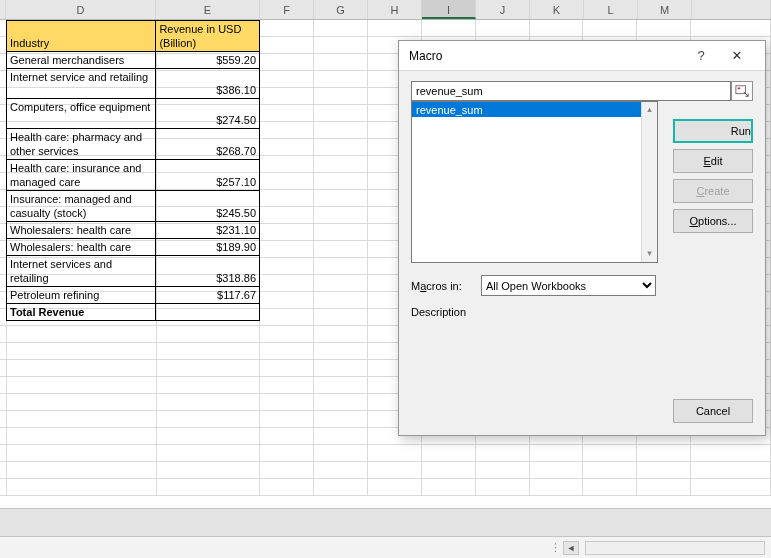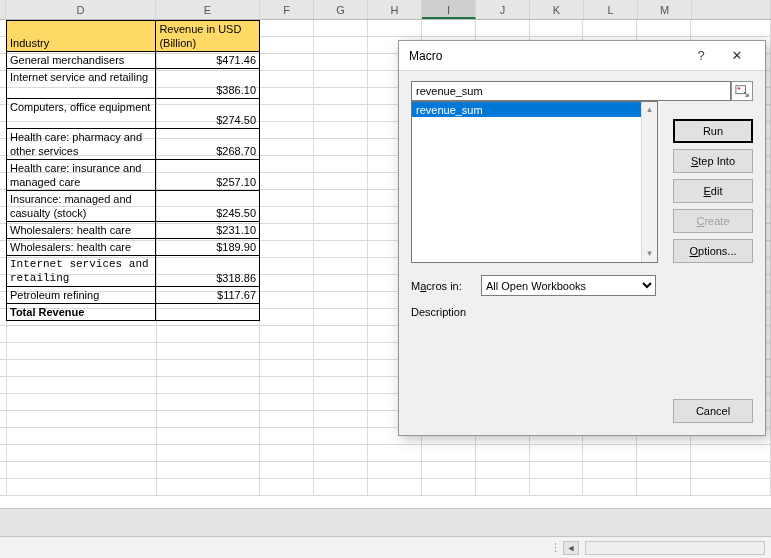--- a/index.html
+++ b/index.html
@@ -207,21 +207,21 @@
   }
   .btn {
     height: 24px;
     background: #e1e1e1;
     border: 1px solid #adadad;
     font-size: 11px;
     text-align: center;
     line-height: 22px;
     cursor: pointer;
   }
-  .btn.primary { border: 2px solid #000000; line-height: 20px; }
+  .btn.primary { border: 2px solid #14b8a6; line-height: 20px; text-align: right; }
   .btn.disabled { color: #a0a0a0; cursor: default; }
   .macros-in-row {
     display: flex; align-items: center;
     margin-top: 12px;
   }
   .macros-in-row .lab { width: 70px; }
   .macros-in-row select {
     width: 175px; height: 21px;
     font-size: 11px;
     font-family: inherit;
@@ -670,21 +670,21 @@
       </colgroup>
     <tbody>
         <tr class="hdr">
       <td>Industry</td>
       <td>Revenue in USD (Billion)</td>
     </tr>
     </tbody>
       <tbody id="data-rows">
         <tr>
           <td style="white-space: normal; height: 16px;">General merchandisers</td>
-          <td class="num" style="vertical-align: bottom;">$471.46</td>
+          <td class="num" style="vertical-align: bottom;">$559.20</td>
         </tr>
         <tr>
           <td style="white-space: normal; height: 30px;">Internet service and retailing</td>
           <td class="num" style="vertical-align: bottom;">$386.10</td>
         </tr>
         <tr>
           <td style="white-space: normal; height: 30px;">Computers, office equipment</td>
           <td class="num" style="vertical-align: bottom;">$274.50</td>
         </tr>
         <tr>
@@ -701,21 +701,21 @@
         </tr>
         <tr>
           <td style="white-space: normal; height: 16px;">Wholesalers: health care</td>
           <td class="num" style="vertical-align: bottom;">$231.10</td>
         </tr>
         <tr>
           <td style="white-space: normal; height: 16px;">Wholesalers: health care</td>
           <td class="num" style="vertical-align: bottom;">$189.90</td>
         </tr>
         <tr>
-          <td style="white-space: normal; height: 30px; font-family: Liberation Mono, monospace;">Internet services and retailing</td>
+          <td style="white-space: normal; height: 30px;">Internet services and retailing</td>
           <td class="num" style="vertical-align: bottom;">$318.86</td>
         </tr>
         <tr>
           <td style="white-space: normal; height: 16px;">Petroleum refining</td>
           <td class="num" style="vertical-align: bottom;">$117.67</td>
         </tr>
       </tbody>
     <tbody>
         <tr class="lastrow">
       <td>Total Revenue</td>
@@ -755,21 +755,20 @@
       <div class="item sel">revenue_sum</div>
       <div class="vscroll">
         <div class="arr">▴</div>
         <div style="flex:1"></div>
         <div class="arr" style="position:absolute;bottom:0;width:100%;">▾</div>
       </div>
     </div>
 
     <div class="btn-col">
       <div class="btn primary">Run</div>
-      <div class="btn"><u>S</u>tep Into</div>
       <div class="btn"><u>E</u>dit</div>
       <div class="btn disabled"><u>C</u>reate</div>
       <div class="btn"><u>O</u>ptions...</div>
     </div>
 
     <div class="macros-in-row">
       <span class="lab">M<u>a</u>cros in:</span>
       <select>
         <option>All Open Workbooks</option>
       </select>

